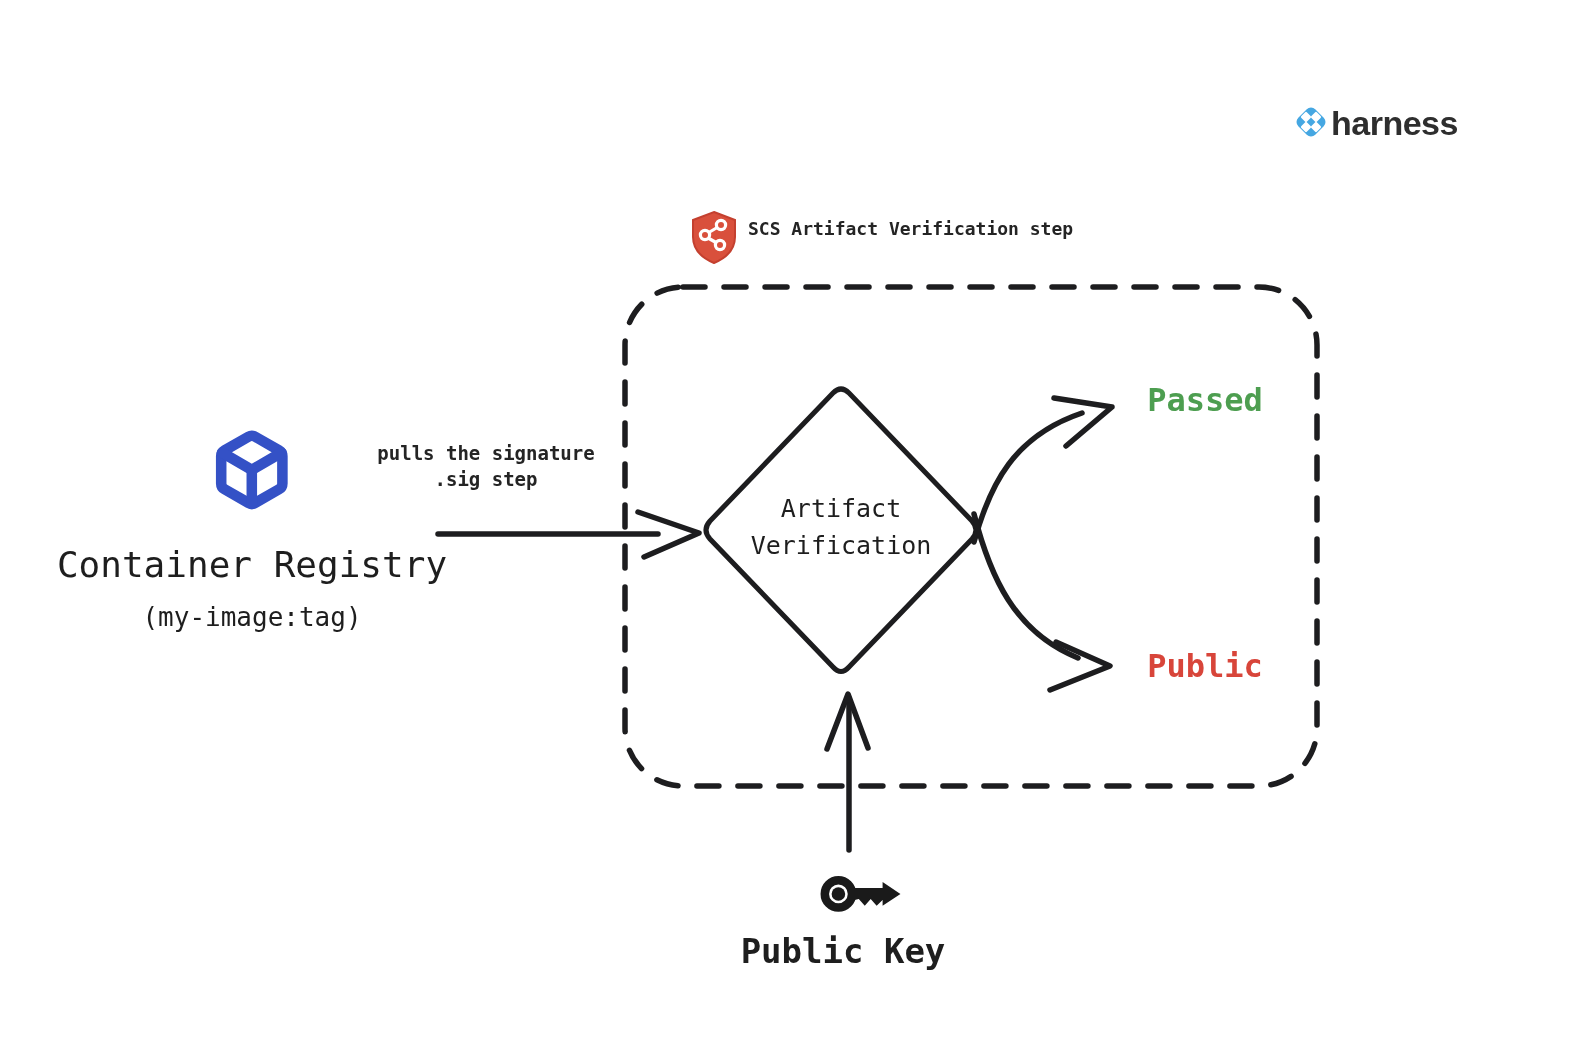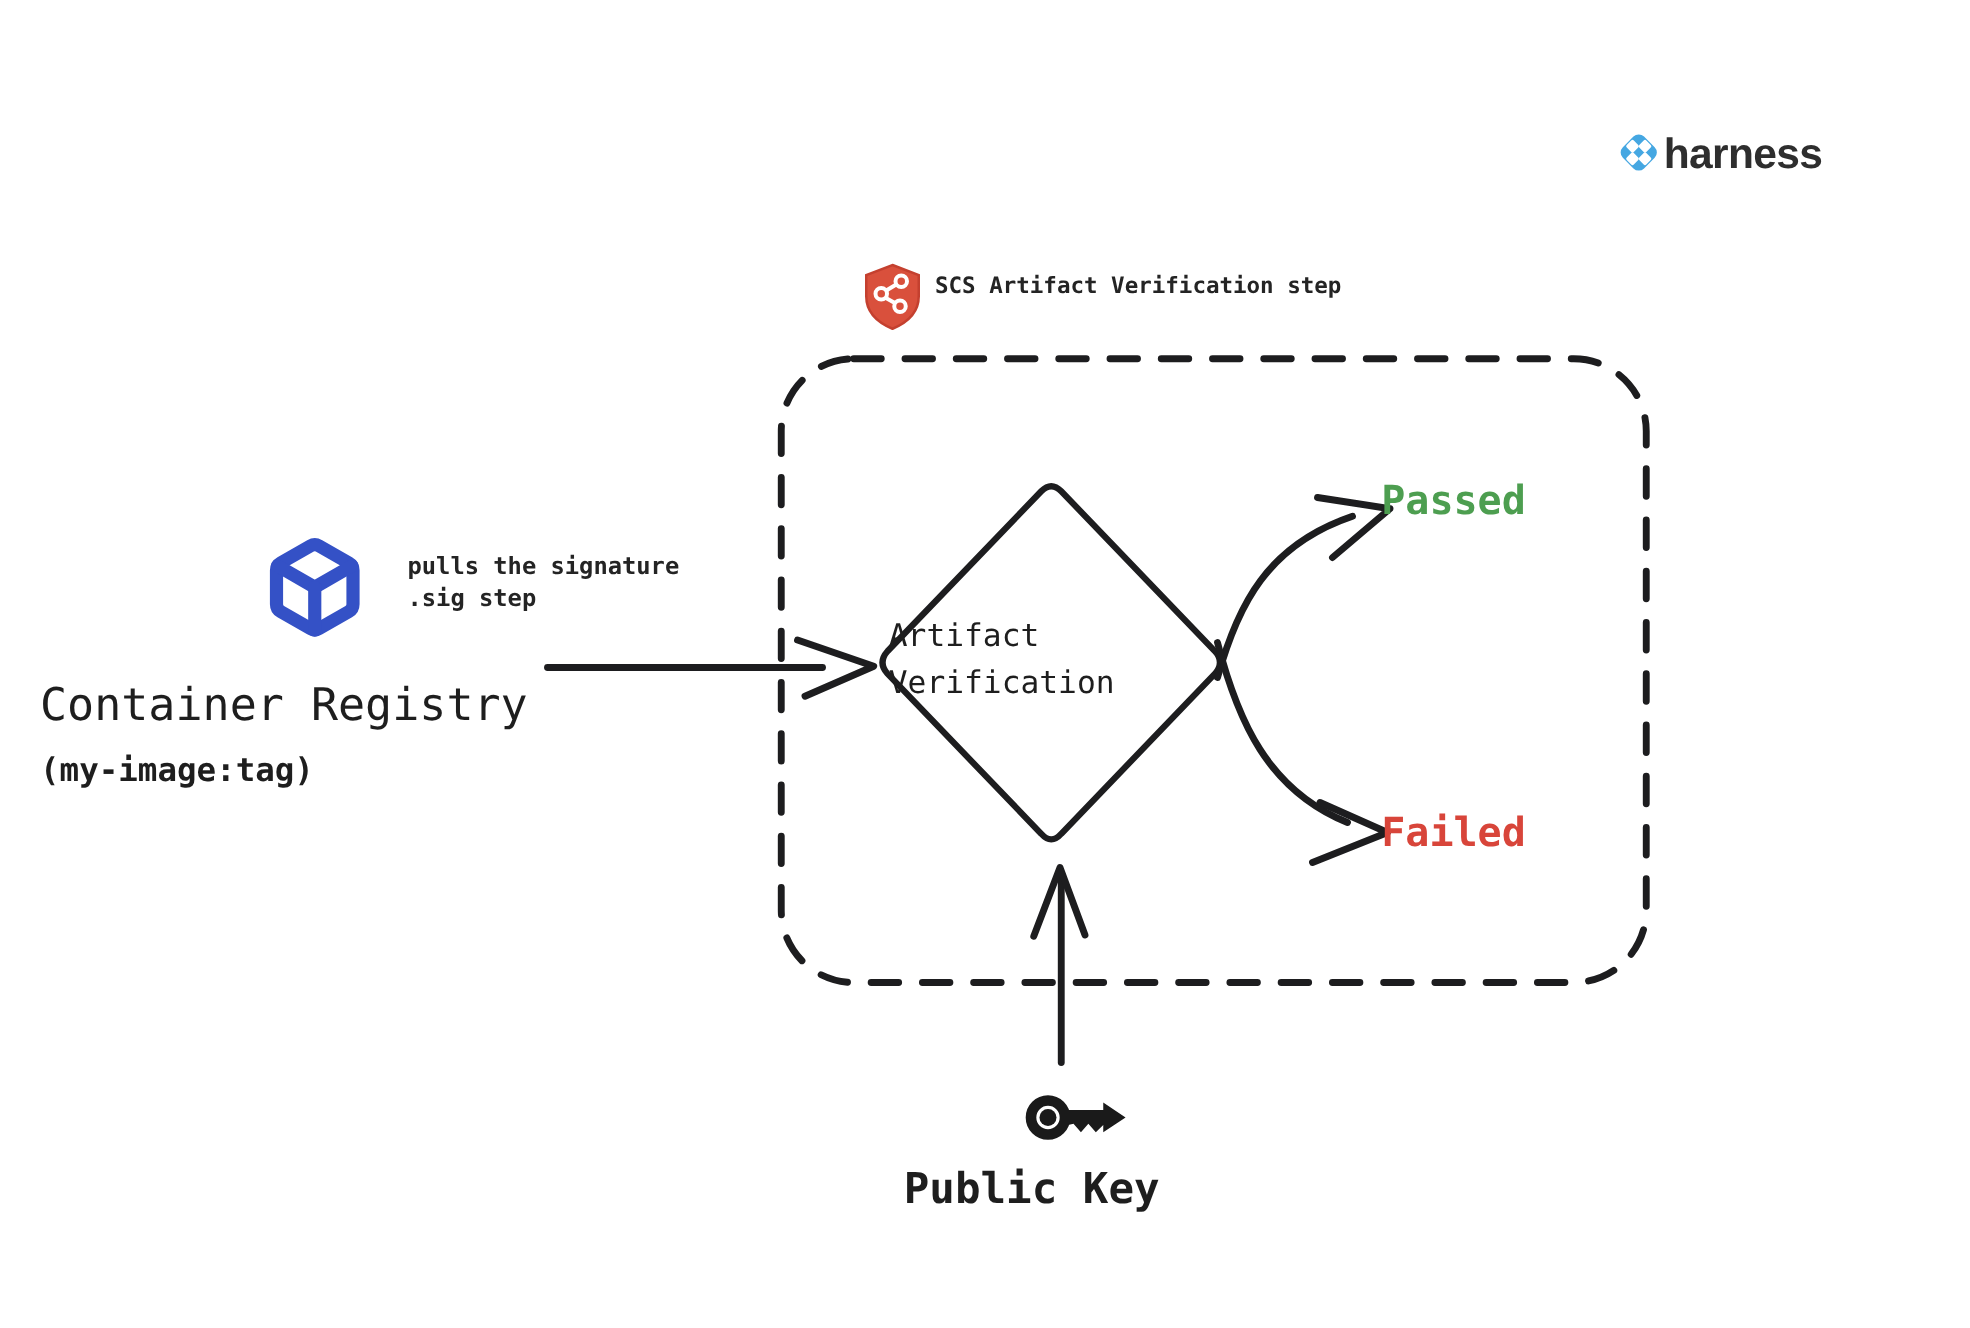--- a/index.html
+++ b/index.html
@@ -15,35 +15,35 @@
     position: absolute;
     inset: 0;
     width: 1576px;
     height: 1062px;
   }
   .txt {
     position: absolute;
     color: #1e1e1e;
     white-space: normal;
   }
-  .center { }
+  .center { text-align: center; }
   .brand-text {
     font-family: "Liberation Sans", sans-serif;
     font-weight: 700;
     font-size: 34px;
     color: #2e2e2e;
     letter-spacing: -0.5px;
   }
   .step-title {
     font-size: 18px;
     font-weight: 600;
     color: #242424;
   }
   .registry-title { font-size: 36px; font-weight: 400; }
-  .registry-subtitle { font-size: 26px; font-weight: 700; }
+  .registry-subtitle { font-size: 26px; font-weight: 400; }
   .pull-label { font-size: 19px; line-height: 26px; font-weight: 600; color: #242424; }
   .decision-label { font-size: 25px; line-height: 37px; font-weight: 400; }
   .outcome-label { font-size: 32px; font-weight: 600; line-height: 36px; }
   .key-label { font-size: 34px; font-weight: 600; }
 </style>
 </head>
 <body>
 
 <div class="canvas">
 
@@ -118,17 +118,17 @@
   <div class="txt registry-subtitle center" style="left:32px; top:602px; width:440px;">(my-image:tag)</div>
 
   <div class="txt pull-label center" style="left:326px; top:440px; width:320px;">
     <div>pulls the signature</div>
     <div>.sig step</div>
   </div>
 
   <div class="txt decision-label center" style="left:711px; top:490px; width:260px;">Artifact Verification</div>
 
   <div class="txt outcome-label center" style="left: 1105px; top: 382px; width: 200px; color: rgb(77, 158, 80);">Passed</div>
-  <div class="txt outcome-label center" style="left: 1105px; top: 648px; width: 200px; color: rgb(216, 69, 58);">Failed</div>
+  <div class="txt outcome-label center" style="left: 1105px; top: 648px; width: 200px; color: rgb(216, 69, 58);">Public</div>
 
   <div class="txt key-label center" style="left:723px; top:931px; width:240px;">Public Key</div>
 
 </div>
 
 </body></html>

